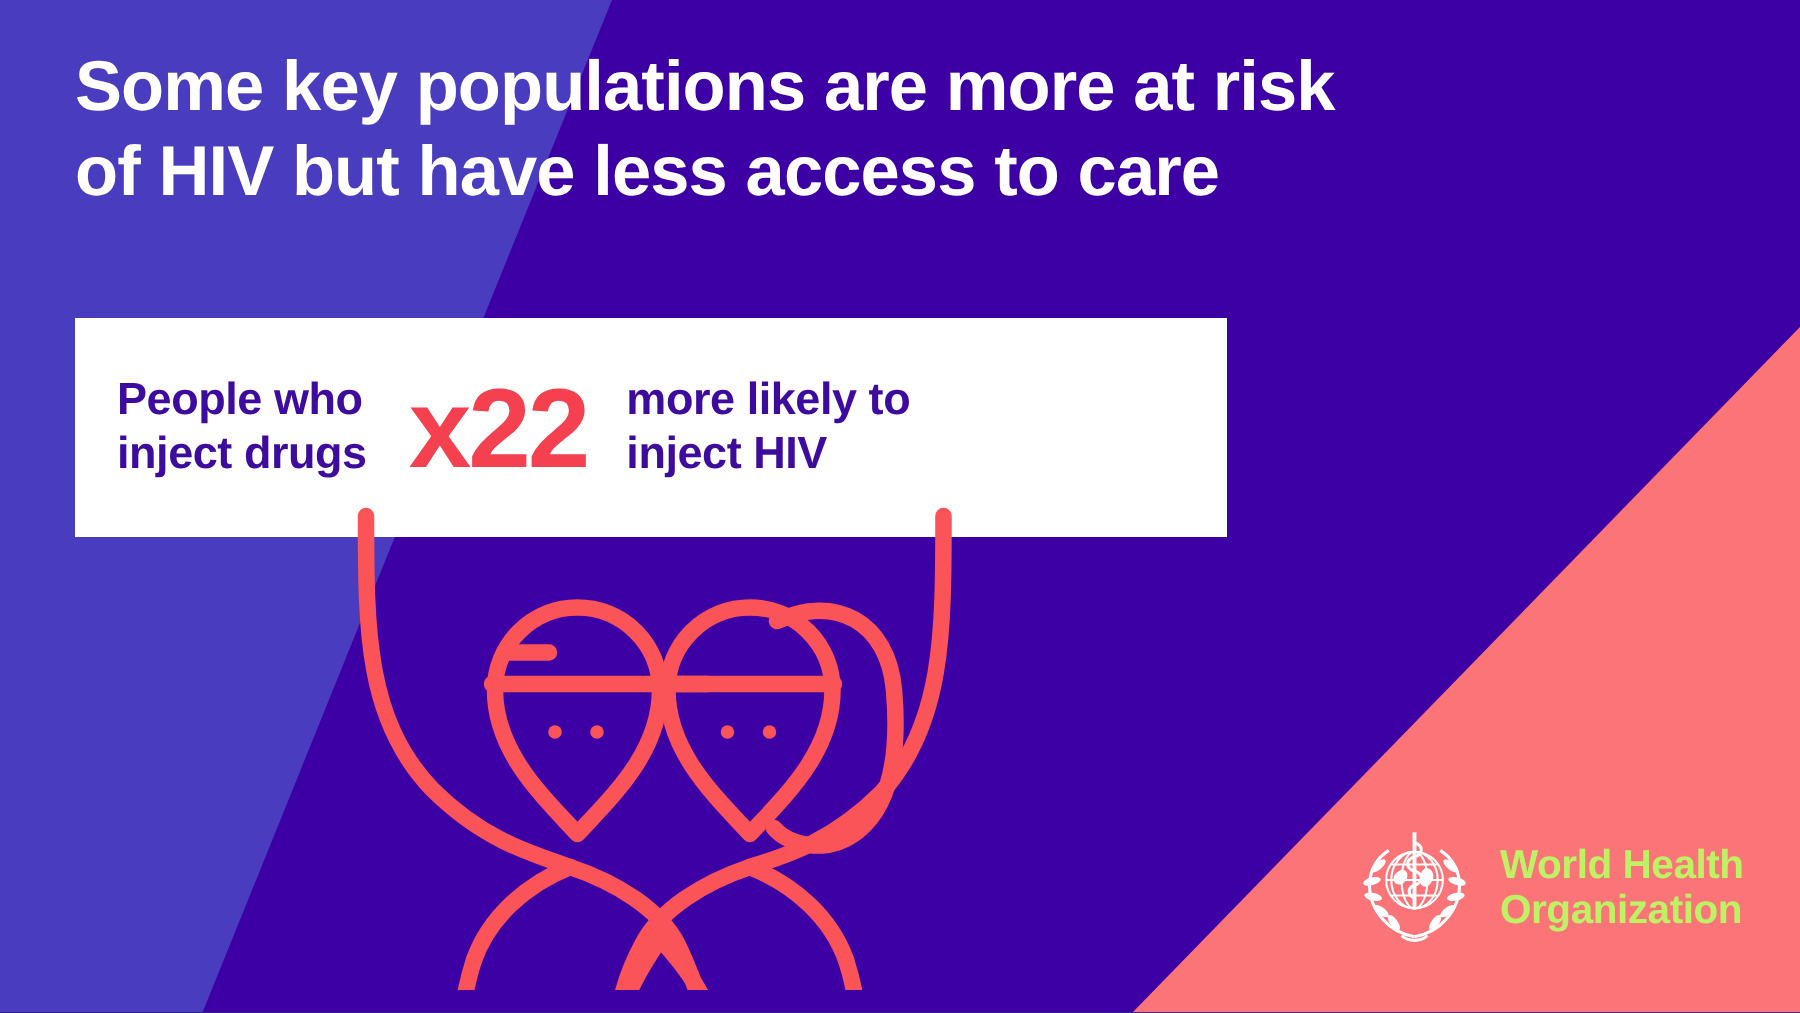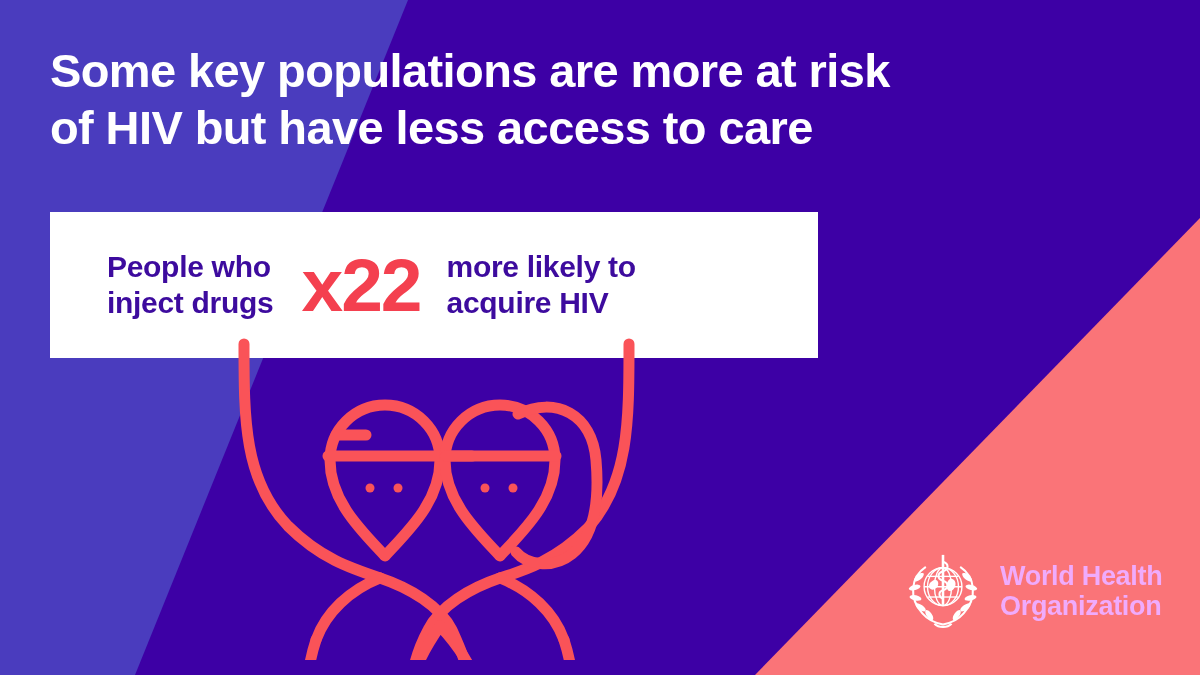--- a/index.html
+++ b/index.html
@@ -22,21 +22,21 @@
     position: absolute;
     inset: 0;
     width: 100%;
     height: 100%;
   }
 
   
   .headline {
     position: absolute;
     left: 50px;
-    top: 42px;
+    top: 28px;
     width: 1070px;
     color: #ffffff;
     font-size: 47px;
     font-weight: bold;
     line-height: 1.22;
     letter-spacing: -0.6px;
     white-space: pre-line;
   }
 
   
@@ -44,21 +44,21 @@
     position: absolute;
     left: 50px;
     top: 212px;
     width: 768px;
     height: 146px;
     background: #ffffff;
     display: flex;
     align-items: center;
     justify-content: flex-start;
     box-sizing: border-box;
-    padding-left: 57px;
+    padding-left: 28px;
   }
   .stat-label {
     color: #3d0b9e;
     font-size: 30px;
     font-weight: bold;
     line-height: 1.2;
     letter-spacing: -0.3px;
     white-space: pre-line;
   }
   .stat-label.left  { text-align: left; }
@@ -89,21 +89,21 @@
     left: 900px;
     top: 545px;
     width: 265px;
     height: 92px;
     display: flex;
     align-items: center;
     gap: 14px;
   }
   .who-emblem { width: 86px; height: 86px; flex: 0 0 auto; }
   .who-wordmark {
-    color: #f0abfc;
+    color: #bef264;
     font-size: 27px;
     font-weight: bold;
     line-height: 1.12;
     letter-spacing: -0.3px;
     white-space: pre-line;
   }
 </style>
 </head>
 <body>
 
@@ -116,21 +116,21 @@
   </svg>
 
   <div class="headline">Some key populations are more at risk
 of HIV but have less access to care</div>
 
   <div class="stat-card">
     <div class="stat-label left">People who
 inject drugs</div>
     <div class="stat-multiplier">x22</div>
     <div class="stat-label right">more likely to
-acquire HIV</div>
+inject HIV</div>
   </div>
 
   <svg class="illustration" viewBox="0 0 500 330">
     <g fill="none" stroke="#fa5358" stroke-width="11" stroke-linecap="round" stroke-linejoin="round">
 
       <path d="M44,14 C44,90 44,150 88,196 C120,228 150,238 180,248"></path>
 
       <path d="M429,14 C429,92 429,152 388,198 C356,230 326,240 300,248"></path>
 
       <path d="M185,132 m-55,-2 a55,55 0 1,1 110,0 c0,42 -33,72 -55,96 c-22,-24 -55,-54 -55,-96 z"></path>

